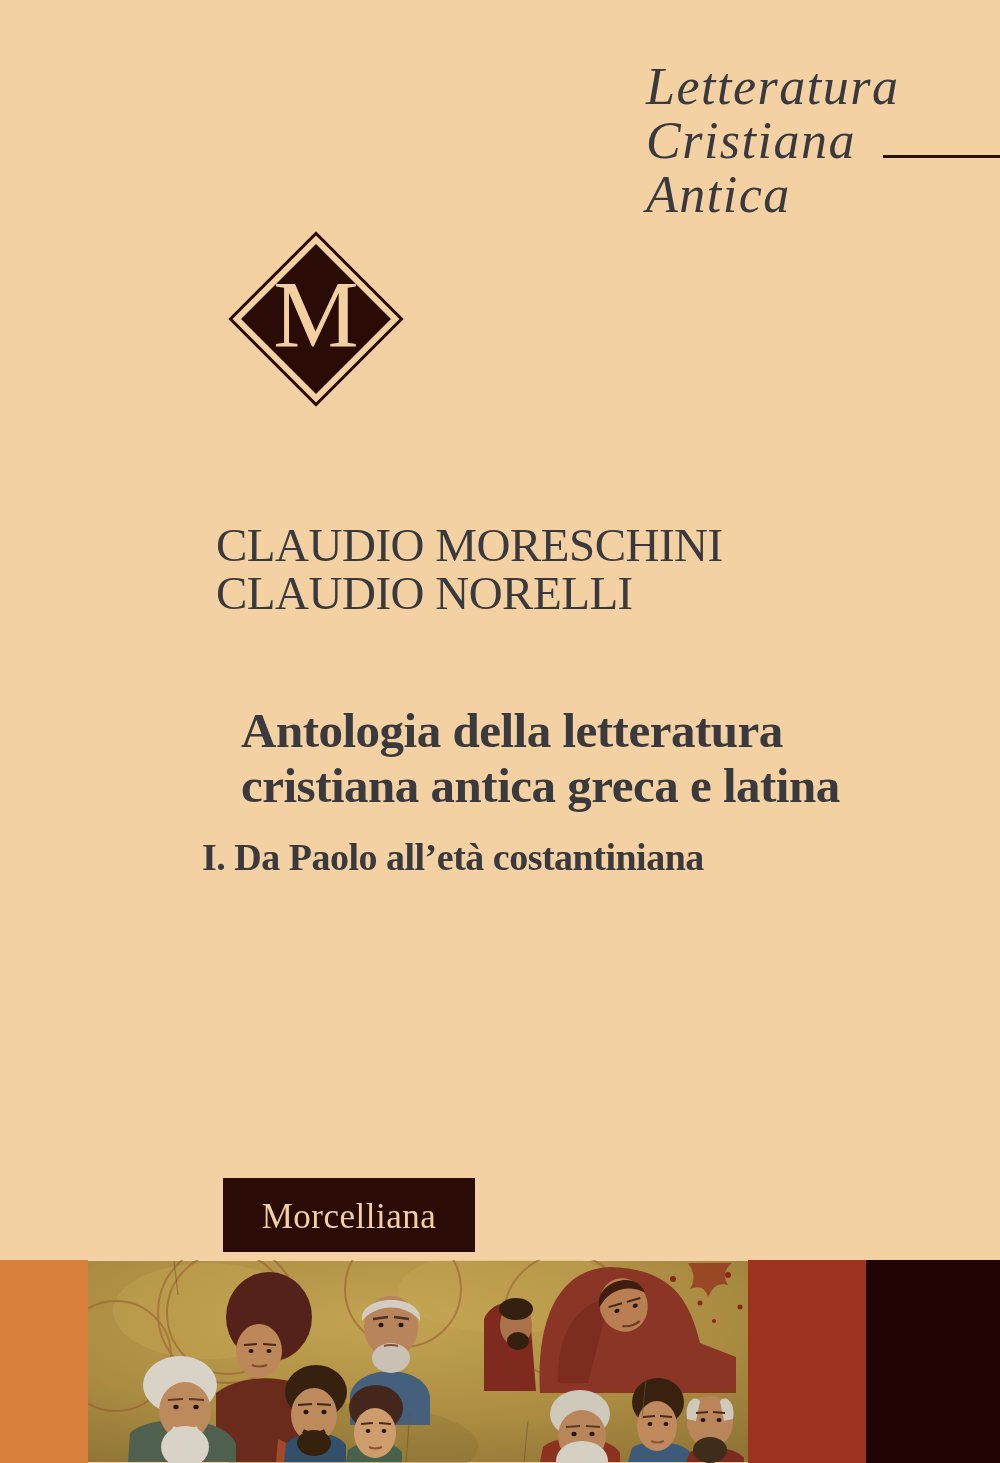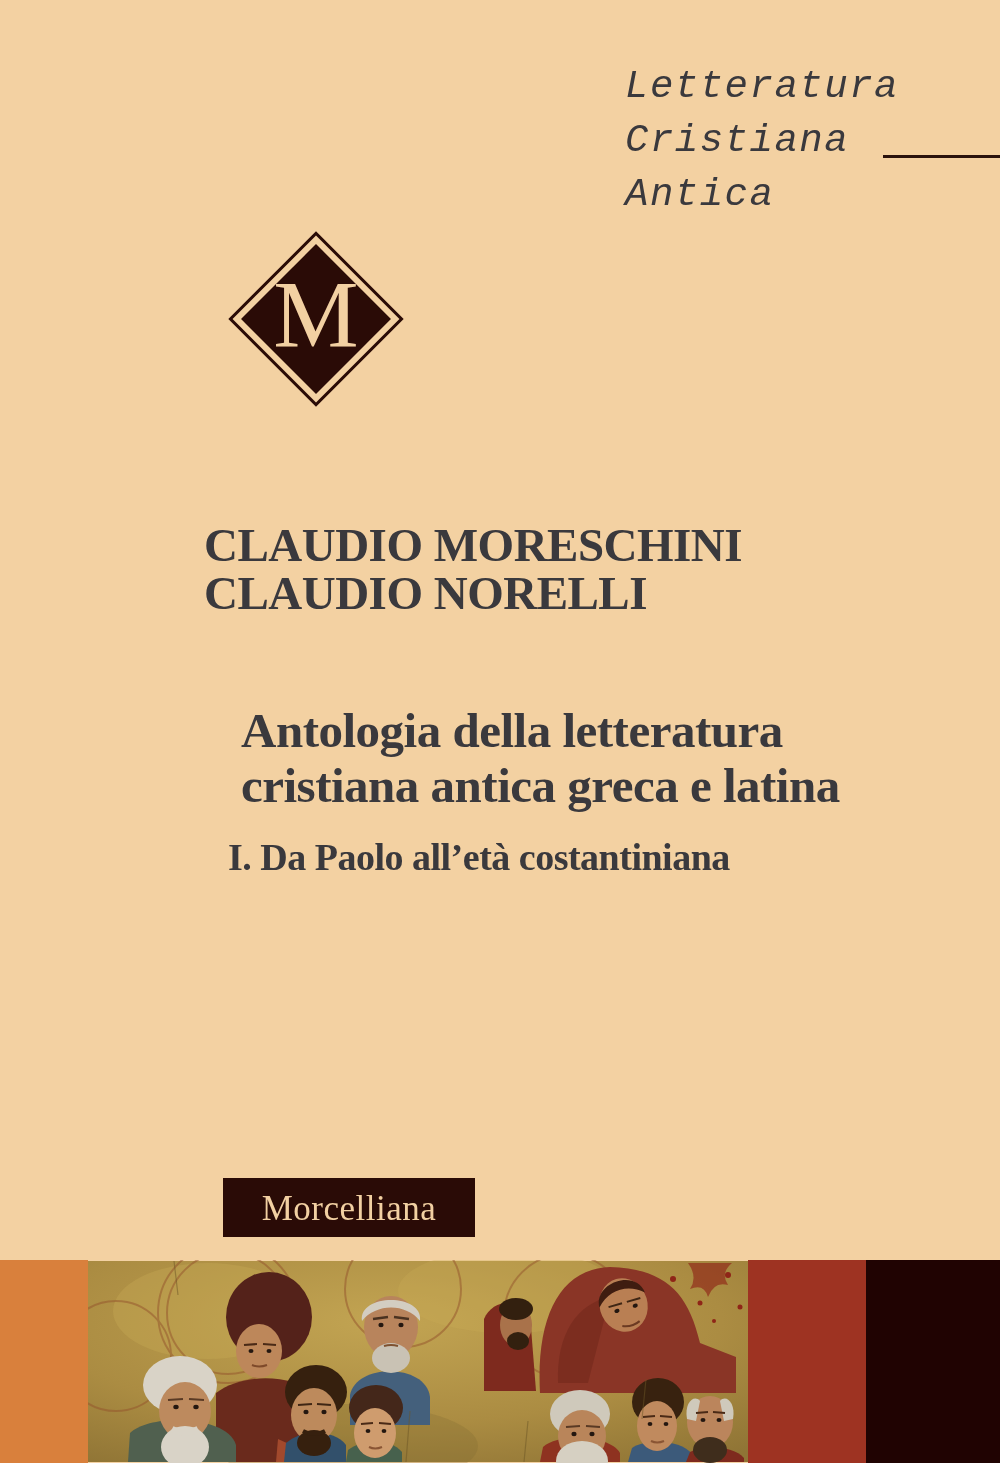--- a/index.html
+++ b/index.html
@@ -8,23 +8,23 @@
   }
   html,body{margin:0;padding:0;background:var(--bg);}
   #cover{
     position:relative; width:1000px; height:1463px; overflow:hidden;
     background:var(--bg);
     font-family:"Liberation Serif","DejaVu Serif",serif;
     color:var(--ink);
   }
   
   .series{
-    position:absolute; left:625px; top:60px;
-    font-style:italic; font-size:39px; line-height:54px;
-    letter-spacing:1.5px; color:var(--ink);font-family:Liberation Mono, monospace;
+    position:absolute; left:646px; top:60px;
+    font-style:italic; font-size:52px; line-height:54px;
+    letter-spacing:1.5px; color:var(--ink);
   }
   .series-rule{
     position:absolute; left:883px; top:155px; width:117px; height:3px;
     background:var(--rule);
   }
   
   .logo{position:absolute; left:224px; top:227px; width:184px; height:184px;}
   .logo .outline{
     position:absolute; left:50%; top:50%; width:124px; height:124px;
     transform:translate(-50%,-50%) rotate(45deg);
@@ -35,38 +35,38 @@
     transform:translate(-50%,-50%) rotate(45deg);
     background:var(--dark);
   }
   .logo .m{
     position:absolute; left:50%; top:50%;
     transform:translate(-50%,-54%);
     font-size:96px; font-weight:400; color:var(--cream); line-height:1;
   }
   
   .authors{
-    position:absolute; left:204px; top:521px;
-    font-size:47px; font-weight:700; line-height:48px;
+    position:absolute; left:216px; top:521px;
+    font-size:47px; font-weight:400; line-height:48px;
     letter-spacing:-0.5px; color:var(--ink); white-space:nowrap;
   }
   
   .title{
     position:absolute; left:217px; top:703px;
     font-size:49px; font-weight:700; line-height:55px;
     letter-spacing:-0.5px; color:var(--ink); white-space:nowrap;margin-left:24px;
   }
   .subtitle{
-    position:absolute; left:228px; top:837px;
+    position:absolute; left:202px; top:837px;
     font-size:38px; font-weight:700; line-height:40px;
     letter-spacing:-0.5px; color:var(--ink); white-space:nowrap;text-align:right;
   }
   
   .pub-box{
-    position:absolute; left:223px; top:1178px; width:252px; height:59px;
+    position:absolute; left:223px; top:1178px; width:252px; height:74px;
     border:2px solid var(--dark); box-sizing:border-box; padding:0;
     background:var(--bg);
   }
   .pub-box-inner{
     width:100%; height:100%; background:var(--dark);
     display:flex; align-items:center; justify-content:center;
   }
   .pub-name{
     color:var(--cream); font-size:35px; letter-spacing:0.5px; line-height:1;
     transform:translateY(1px);

